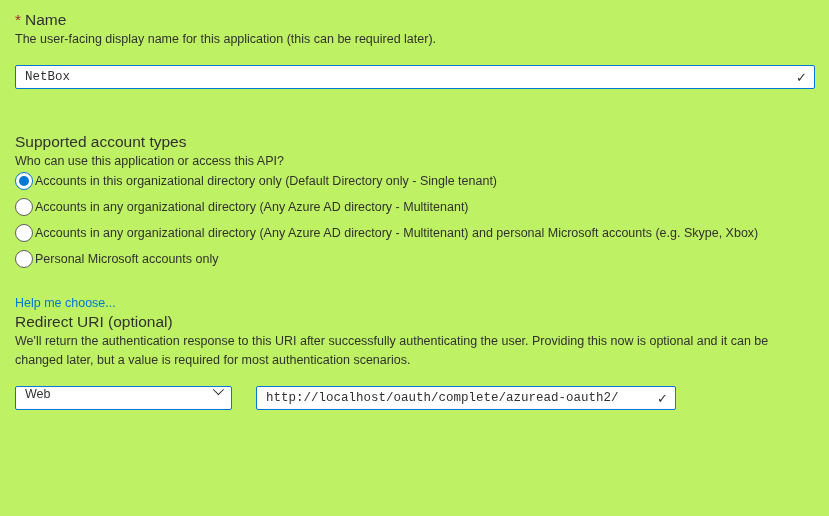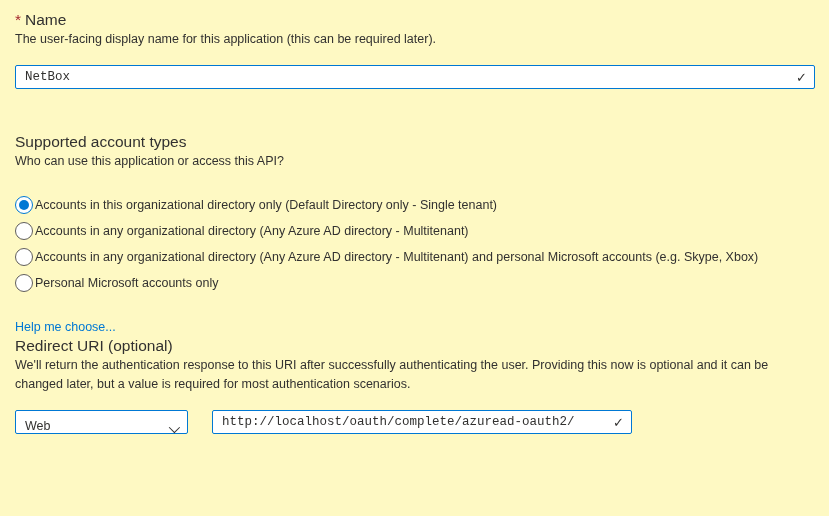--- a/index.html
+++ b/index.html
@@ -7,21 +7,21 @@
     padding: 0;
     background: #ffffff;
     font-family: "Liberation Sans", "DejaVu Sans", sans-serif;
     color: #323130;
   }
   .page {
     width: 829px;
     height: 516px;
     box-sizing: border-box;
     padding: 9px 14px 0 15px;
-    background: #fef9c3;
+    background: #bef264;
     overflow: hidden;
   }
   h2.section-title {
     margin: 0;
     font-size: 15.5px;
     font-weight: 400;
     color: #323130;
     line-height: 21px;
   }
   .req {
@@ -59,21 +59,21 @@
     right: 8px;
     top: 50%;
     transform: translateY(-50%);
     font-size: 13px;
     color: #323130;
     pointer-events: none;
   }
   .name-input-wrap { margin-bottom: 42px; }
 
   .acct-title { margin-bottom: 18px; }
-  .acct-question { margin-bottom: 24px; }
+  .acct-question { margin-bottom: 0; }
   .radio-row {
     display: flex;
     align-items: center;
     gap: 2px;
     height: 20px;
     margin-bottom: 6px;
     font-size: 12.5px;
     color: #323130;
     cursor: pointer;
   }
@@ -107,27 +107,27 @@
   .redirect-desc {
     max-width: 800px;
     margin-bottom: 16px;
   }
   .uri-row {
     display: flex;
     align-items: center;
     gap: 13px;
   }
   .select-wrap {
-    width: 173px;
+    width: 217px;
     height: 24px;
     box-sizing: border-box;
     border: 1px solid #0078d4;
     border-radius: 2px;
     display: flex;
-    align-items: flex-end;
+    align-items: flex-start;
     justify-content: space-between;
     padding: 0 10px 0 9px;
     font-size: 12.5px;
     color: #323130;
     background: #fff;
     cursor: pointer;
   }
   .chevron {
     width: 7px;
     height: 7px;

